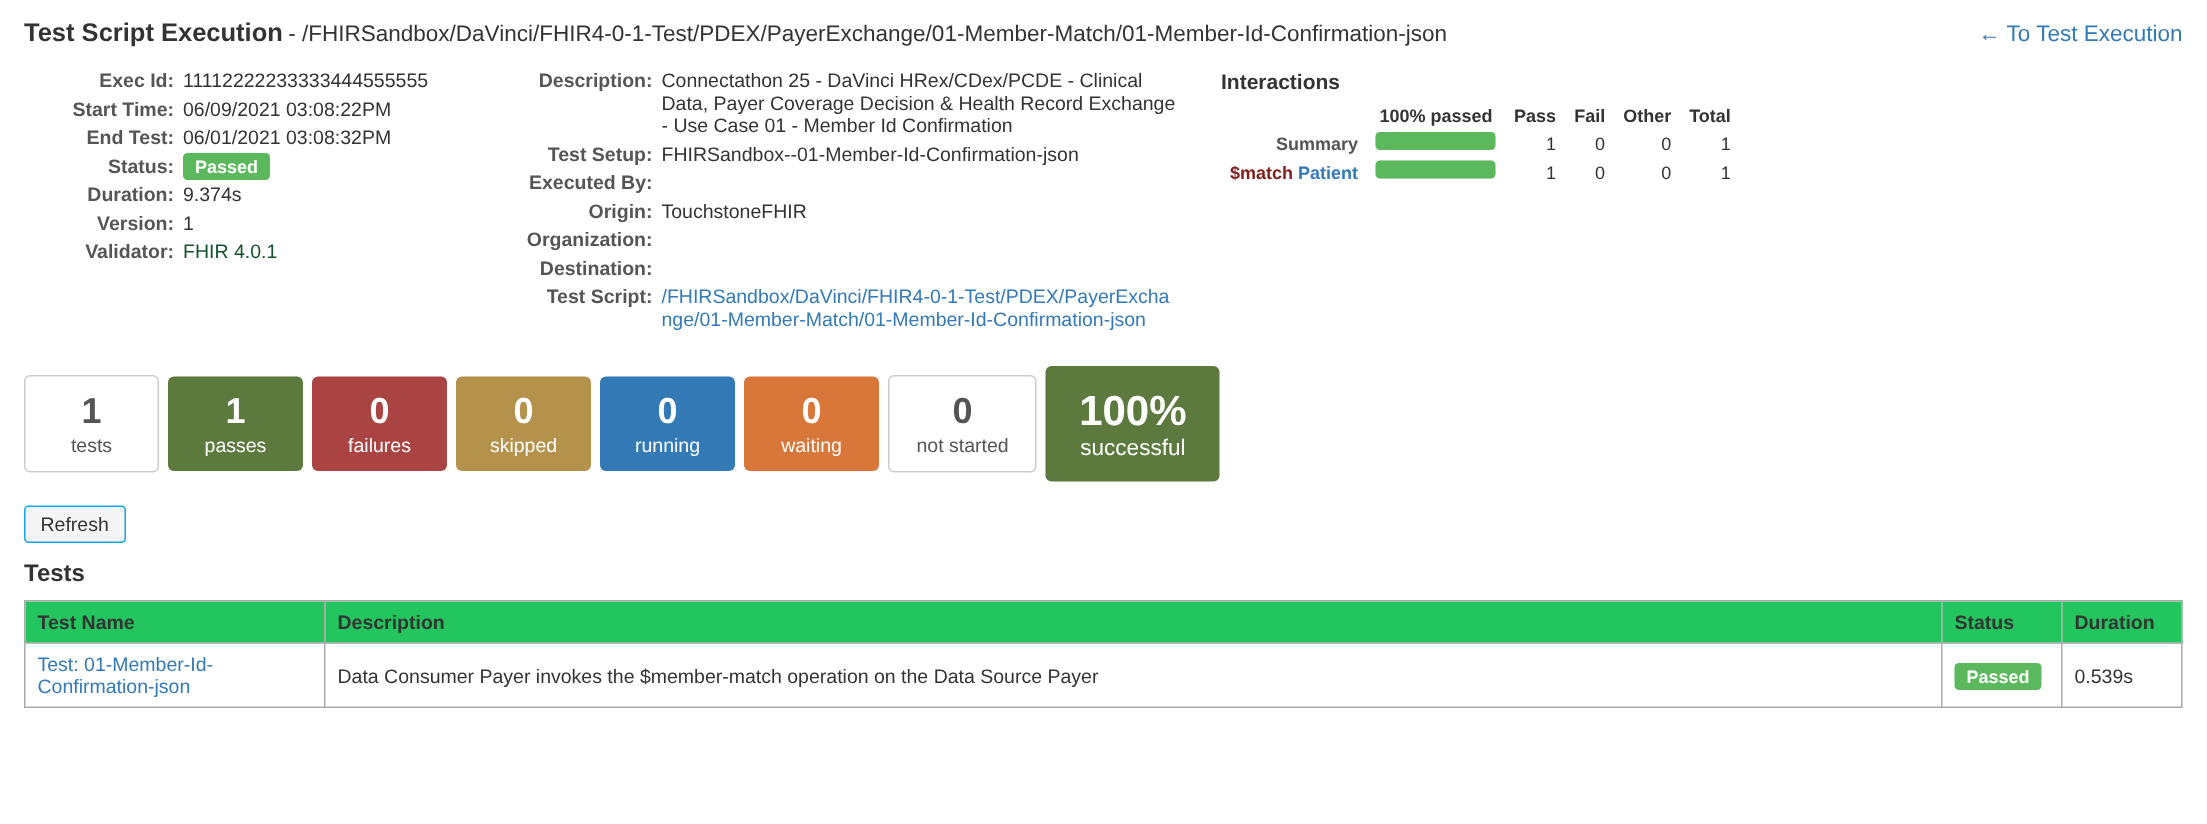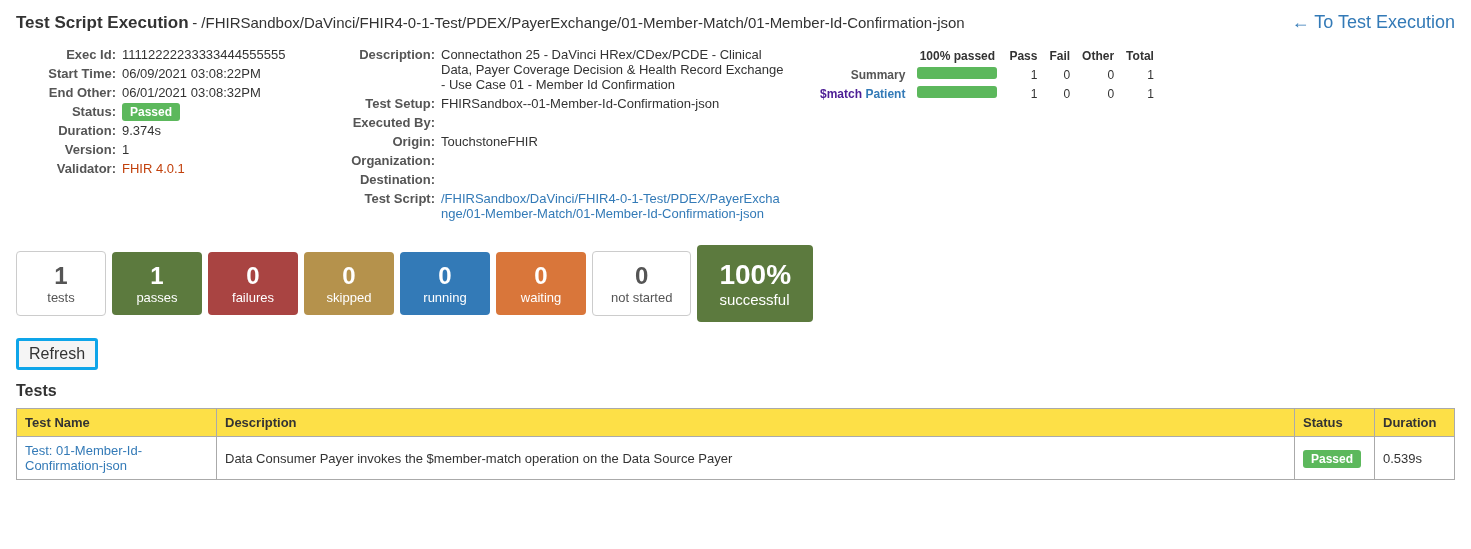--- a/index.html
+++ b/index.html
@@ -1,27 +1,27 @@
 <!DOCTYPE html>
 <html><head>
   <meta charset="utf-8">
   <style>
     * { box-sizing: border-box; margin: 0; padding: 0; }
     body { font-family: Arial, sans-serif; font-size: 13px; color: #333; background: #fff; padding: 12px 16px; }
 
     .page-header { display: flex; justify-content: space-between; align-items: center; margin-bottom: 14px; }
-    .back-link { color: #337ab7; text-decoration: none; font-size: 18px; }
+    .back-link { color: #337ab7; text-decoration: none; font-size: 15px; }
     .back-link::before { content: '← '; }
 
     .info-grid { display: flex; gap: 29px; margin-bottom: 20px; }
     .info-section { min-width: 280px; }
     .info-row { display: flex; margin-bottom: 4px; }
     .info-label { font-weight: bold; text-align: right; min-width: 100px; margin-right: 6px; color: #555; }
     .info-value { color: #333; }
-    .info-value a { color: #c2410c; text-decoration: none; }
+    .info-value a { color: #14532d; text-decoration: none; }
     .status-badge { background: #5cb85c; color: #fff; padding: 2px 8px; border-radius: 3px; font-size: 12px; font-weight: bold; }
     .validator-link { color: #337ab7; text-decoration: none; }
 
     .interactions-section { min-width: 320px; }
     .interactions-title { font-weight: bold; font-size: 14px; margin-bottom: 6px; }
     .interactions-table { border-collapse: collapse; font-size: 12px; width: 100%; }
     .interactions-table th { text-align: center; padding: 2px 6px; font-weight: bold; }
     .interactions-table td { padding: 2px 6px; text-align: right; }
     .interactions-table td.label-cell { text-align: right; font-weight: bold; color: #555; }
     .progress-bar-cell { text-align: left !important; }
@@ -33,29 +33,29 @@
     .stat-box .num { font-size: 24px; font-weight: bold; }
     .stat-box .lbl { font-size: 13px; }
     .stat-box-outline { border: 1px solid #ccc; border-radius: 4px; padding: 10px 18px; text-align: center; min-width: 90px; color: #555; background: #fff; }
     .stat-box-outline .num { font-size: 24px; font-weight: bold; }
     .stat-box-outline .lbl { font-size: 13px; }
     .bg-green { background: #5c7a3e; }
     .bg-red { background: #a94442; }
     .bg-tan { background: #b5924c; }
     .bg-blue { background: #337ab7; }
     .bg-orange { background: #d9763a; }
-    .bg-success-big { background: #5c7a3e; border-radius: 4px; padding: 14px 22px; text-align: left; color: #fff; min-width: 110px; }
+    .bg-success-big { background: #5c7a3e; border-radius: 4px; padding: 14px 22px; text-align: center; color: #fff; min-width: 110px; }
     .bg-success-big .pct { font-size: 28px; font-weight: bold; }
     .bg-success-big .lbl { font-size: 15px; }
 
-    .refresh-btn { border: 3px solid #0ea5e9; background: #f5f5f5; color: #333; padding: 4px 10px; border-radius: 3px; cursor: pointer; font-size: 16px; margin-bottom: 12px; }
+    .refresh-btn { border: 1px solid #0ea5e9; background: #f5f5f5; color: #333; padding: 4px 10px; border-radius: 3px; cursor: pointer; font-size: 13px; margin-bottom: 12px; }
 
     .tests-section-title { font-size: 16px; font-weight: bold; margin-bottom: 8px; }
     .tests-table { width: 100%; border-collapse: collapse; font-size: 13px; }
-    .tests-table th { background: #fde047; border: 1px solid #aaa; padding: 6px 8px; text-align: left; font-weight: bold; }
+    .tests-table th { background: #22c55e; border: 1px solid #aaa; padding: 6px 8px; text-align: left; font-weight: bold; }
     .tests-table td { border: 1px solid #aaa; padding: 6px 8px; }
     .tests-table td a { color: #337ab7; text-decoration: none; }
     .passed-badge { background: #5cb85c; color: #fff; padding: 2px 8px; border-radius: 3px; font-size: 12px; font-weight: bold; }
   </style>
 </head>
 <body>
 
 
 
 
@@ -73,21 +73,21 @@
   <div class="info-section">
     <div class="info-row">
       <span class="info-label">Exec Id:</span>
       <span class="info-value">11112222233333444555555</span>
     </div>
     <div class="info-row">
       <span class="info-label">Start Time:</span>
       <span class="info-value">06/09/2021 03:08:22PM</span>
     </div>
     <div class="info-row">
-      <span class="info-label">End Other:</span>
+      <span class="info-label">End Test:</span>
       <span class="info-value">06/01/2021 03:08:32PM</span>
     </div>
     <div class="info-row">
       <span class="info-label">Status:</span>
       <span class="info-value"><span class="status-badge">Passed</span></span>
     </div>
     <div class="info-row">
       <span class="info-label">Duration:</span>
       <span class="info-value">9.374s</span>
     </div>
@@ -126,20 +126,21 @@
       <span class="info-label" style="min-width:110px;">Destination:</span>
       <span class="info-value"></span>
     </div>
     <div class="info-row">
       <span class="info-label" style="min-width:110px;">Test Script:</span>
       <span class="info-value"><a href="#" style="color:#337ab7;text-decoration:none;word-break:break-all;">/FHIRSandbox/DaVinci/FHIR4-0-1-Test/PDEX/PayerExchange/01-Member-Match/01-Member-Id-Confirmation-json</a></span>
     </div>
   </div>
 
   <div class="interactions-section">
+    <div class="interactions-title">Interactions</div>
     <table class="interactions-table">
       <thead>
         <tr>
           <th style="text-align:right;border:none;"></th>
           <th style="text-align:center;border:none;">100% passed</th>
           <th style="border:none;">Pass</th>
           <th style="border:none;">Fail</th>
           <th style="border:none;">Other</th>
           <th style="border:none;">Total</th>
         </tr>
@@ -147,21 +148,21 @@
       <tbody id="interactions-tbody">
       <tr>
             <td class="label-cell">Summary</td>
             <td class="progress-bar-cell"><div class="progress-bar-wrap"><div class="progress-bar-fill" style="width:100%;"></div></div></td>
             <td>1</td>
             <td>0</td>
             <td>0</td>
             <td>1</td>
           </tr>
           <tr>
-            <td class="label-cell"><a href="#" style="color:#4c1d95;text-decoration:none;">$match</a>&nbsp;<a href="#" style="color:#337ab7;text-decoration:none;">Patient</a></td>
+            <td class="label-cell"><a href="#" style="color:#7f1d1d;text-decoration:none;">$match</a>&nbsp;<a href="#" style="color:#337ab7;text-decoration:none;">Patient</a></td>
             <td class="progress-bar-cell"><div class="progress-bar-wrap"><div class="progress-bar-fill" style="width:100%;"></div></div></td>
             <td>1</td>
             <td>0</td>
             <td>0</td>
             <td>1</td>
           </tr>
         </tbody>
     </table>
   </div>
 

